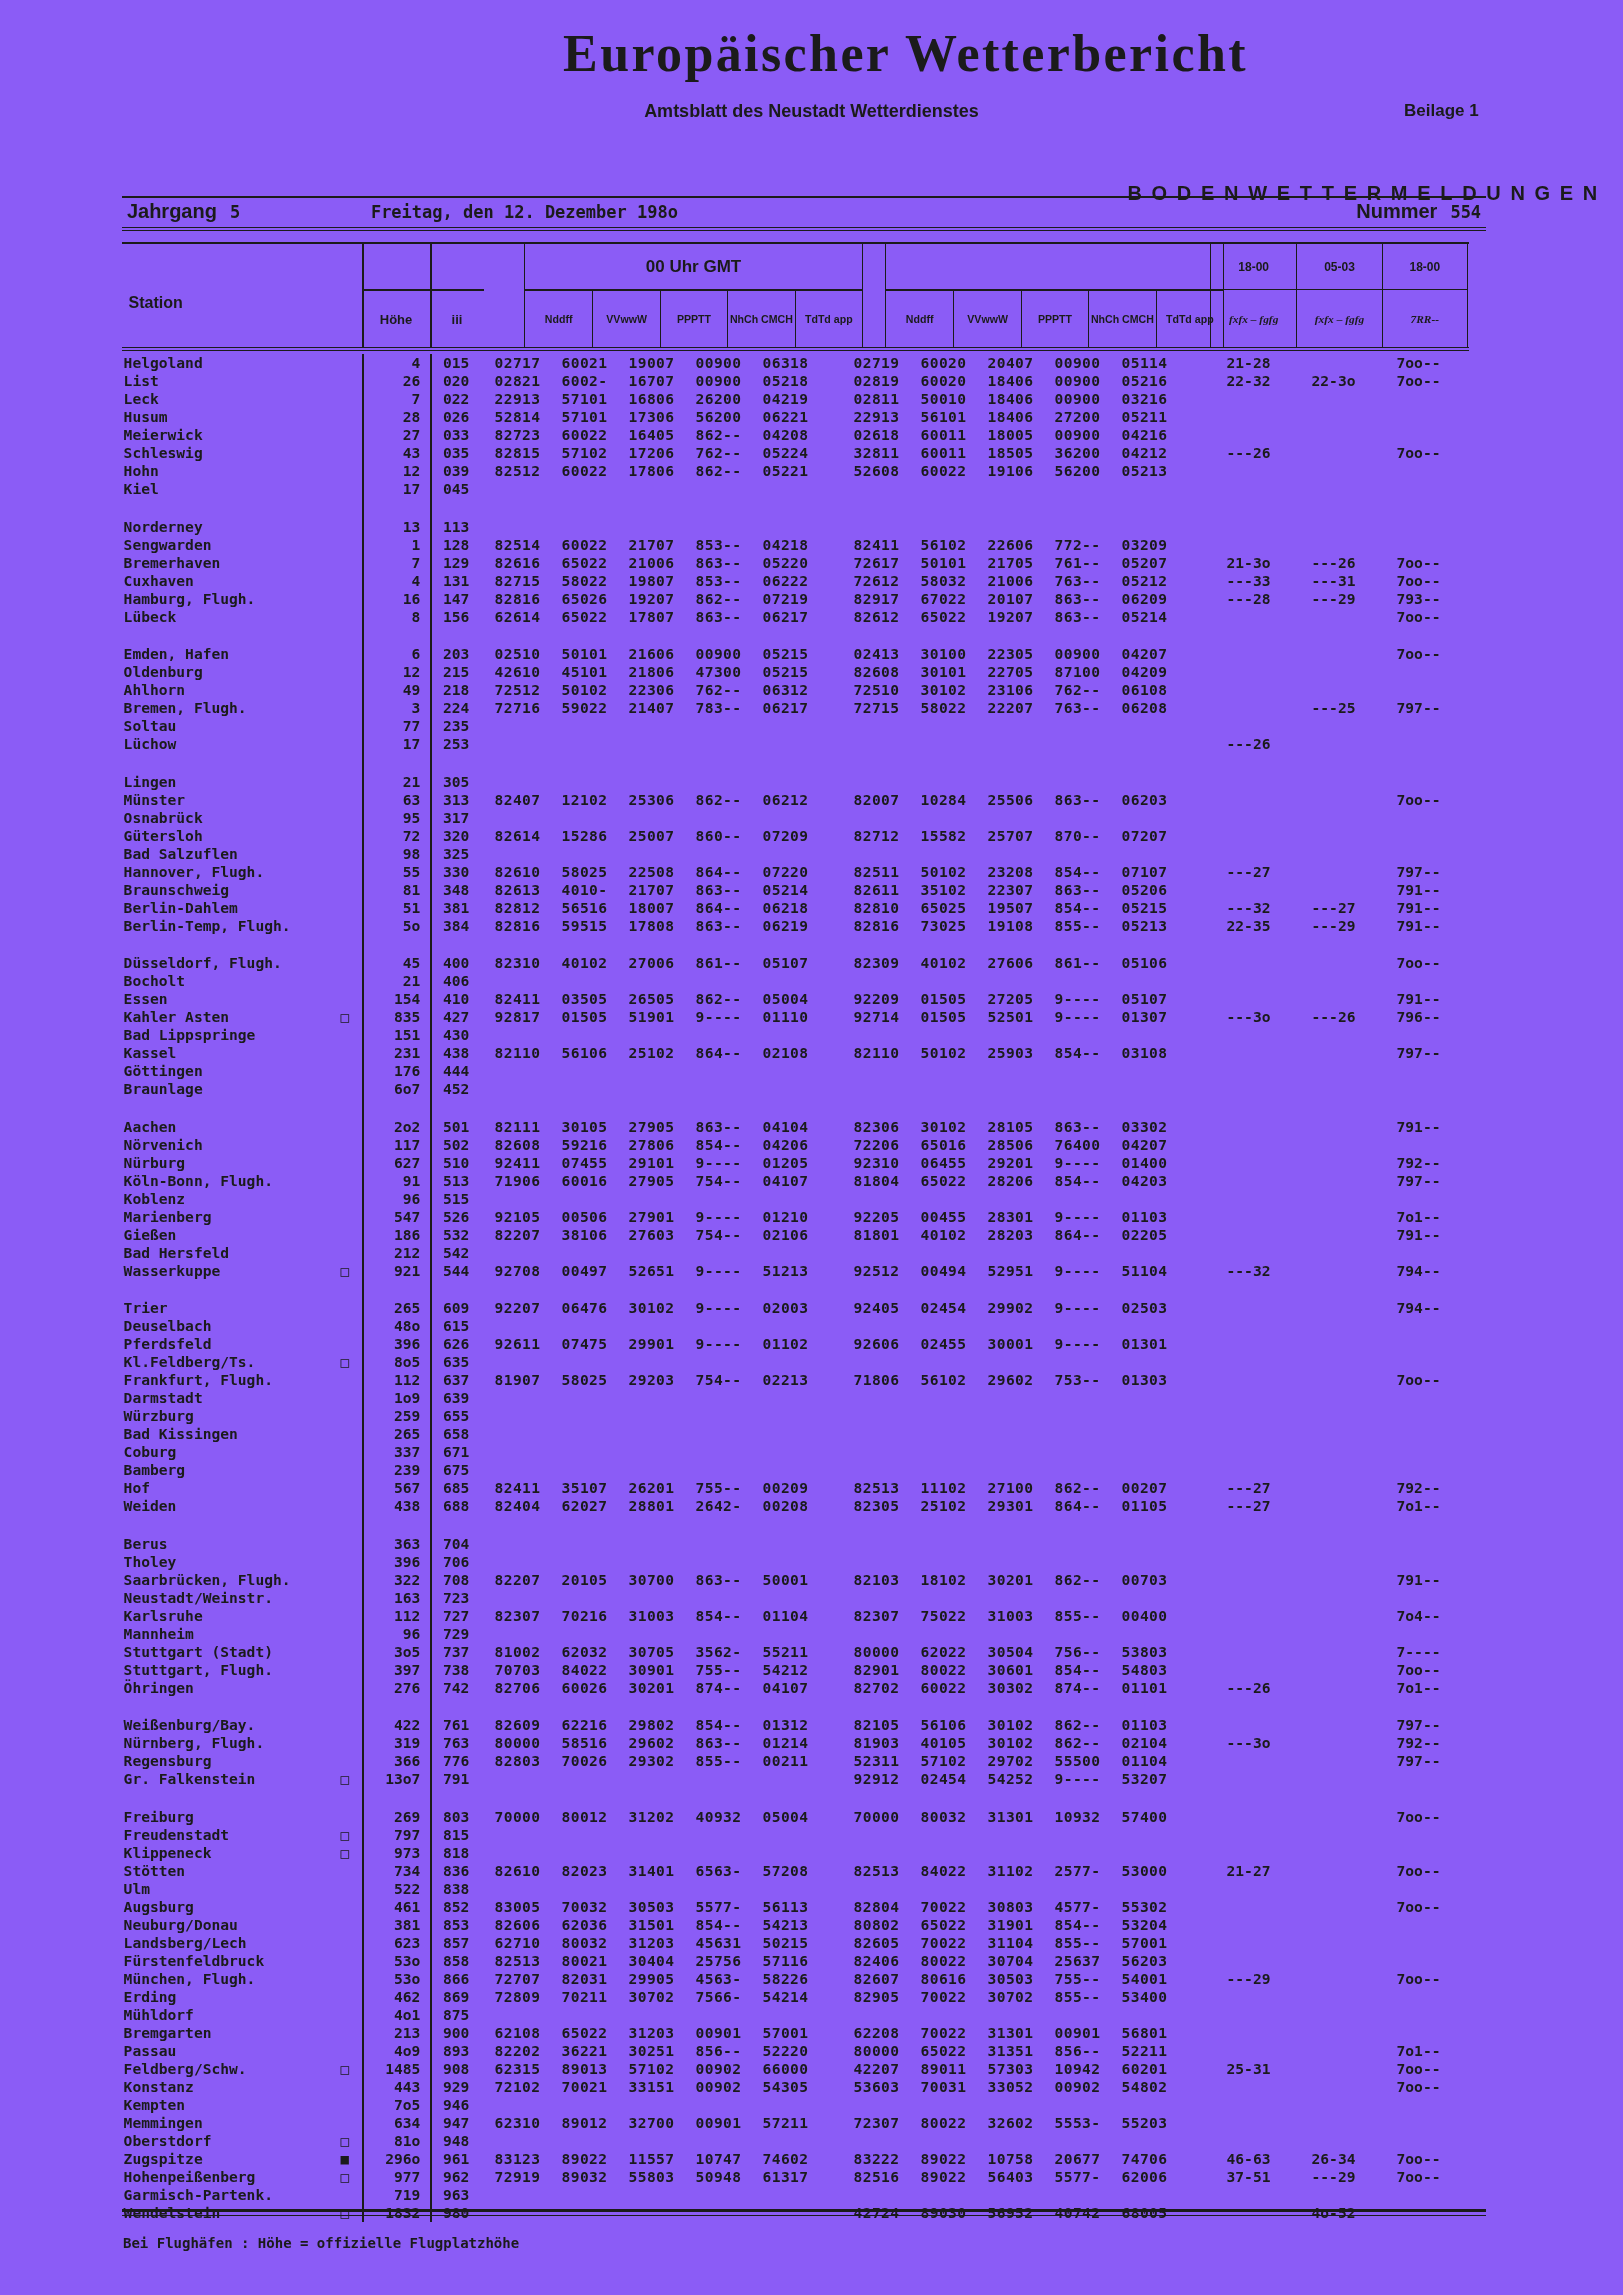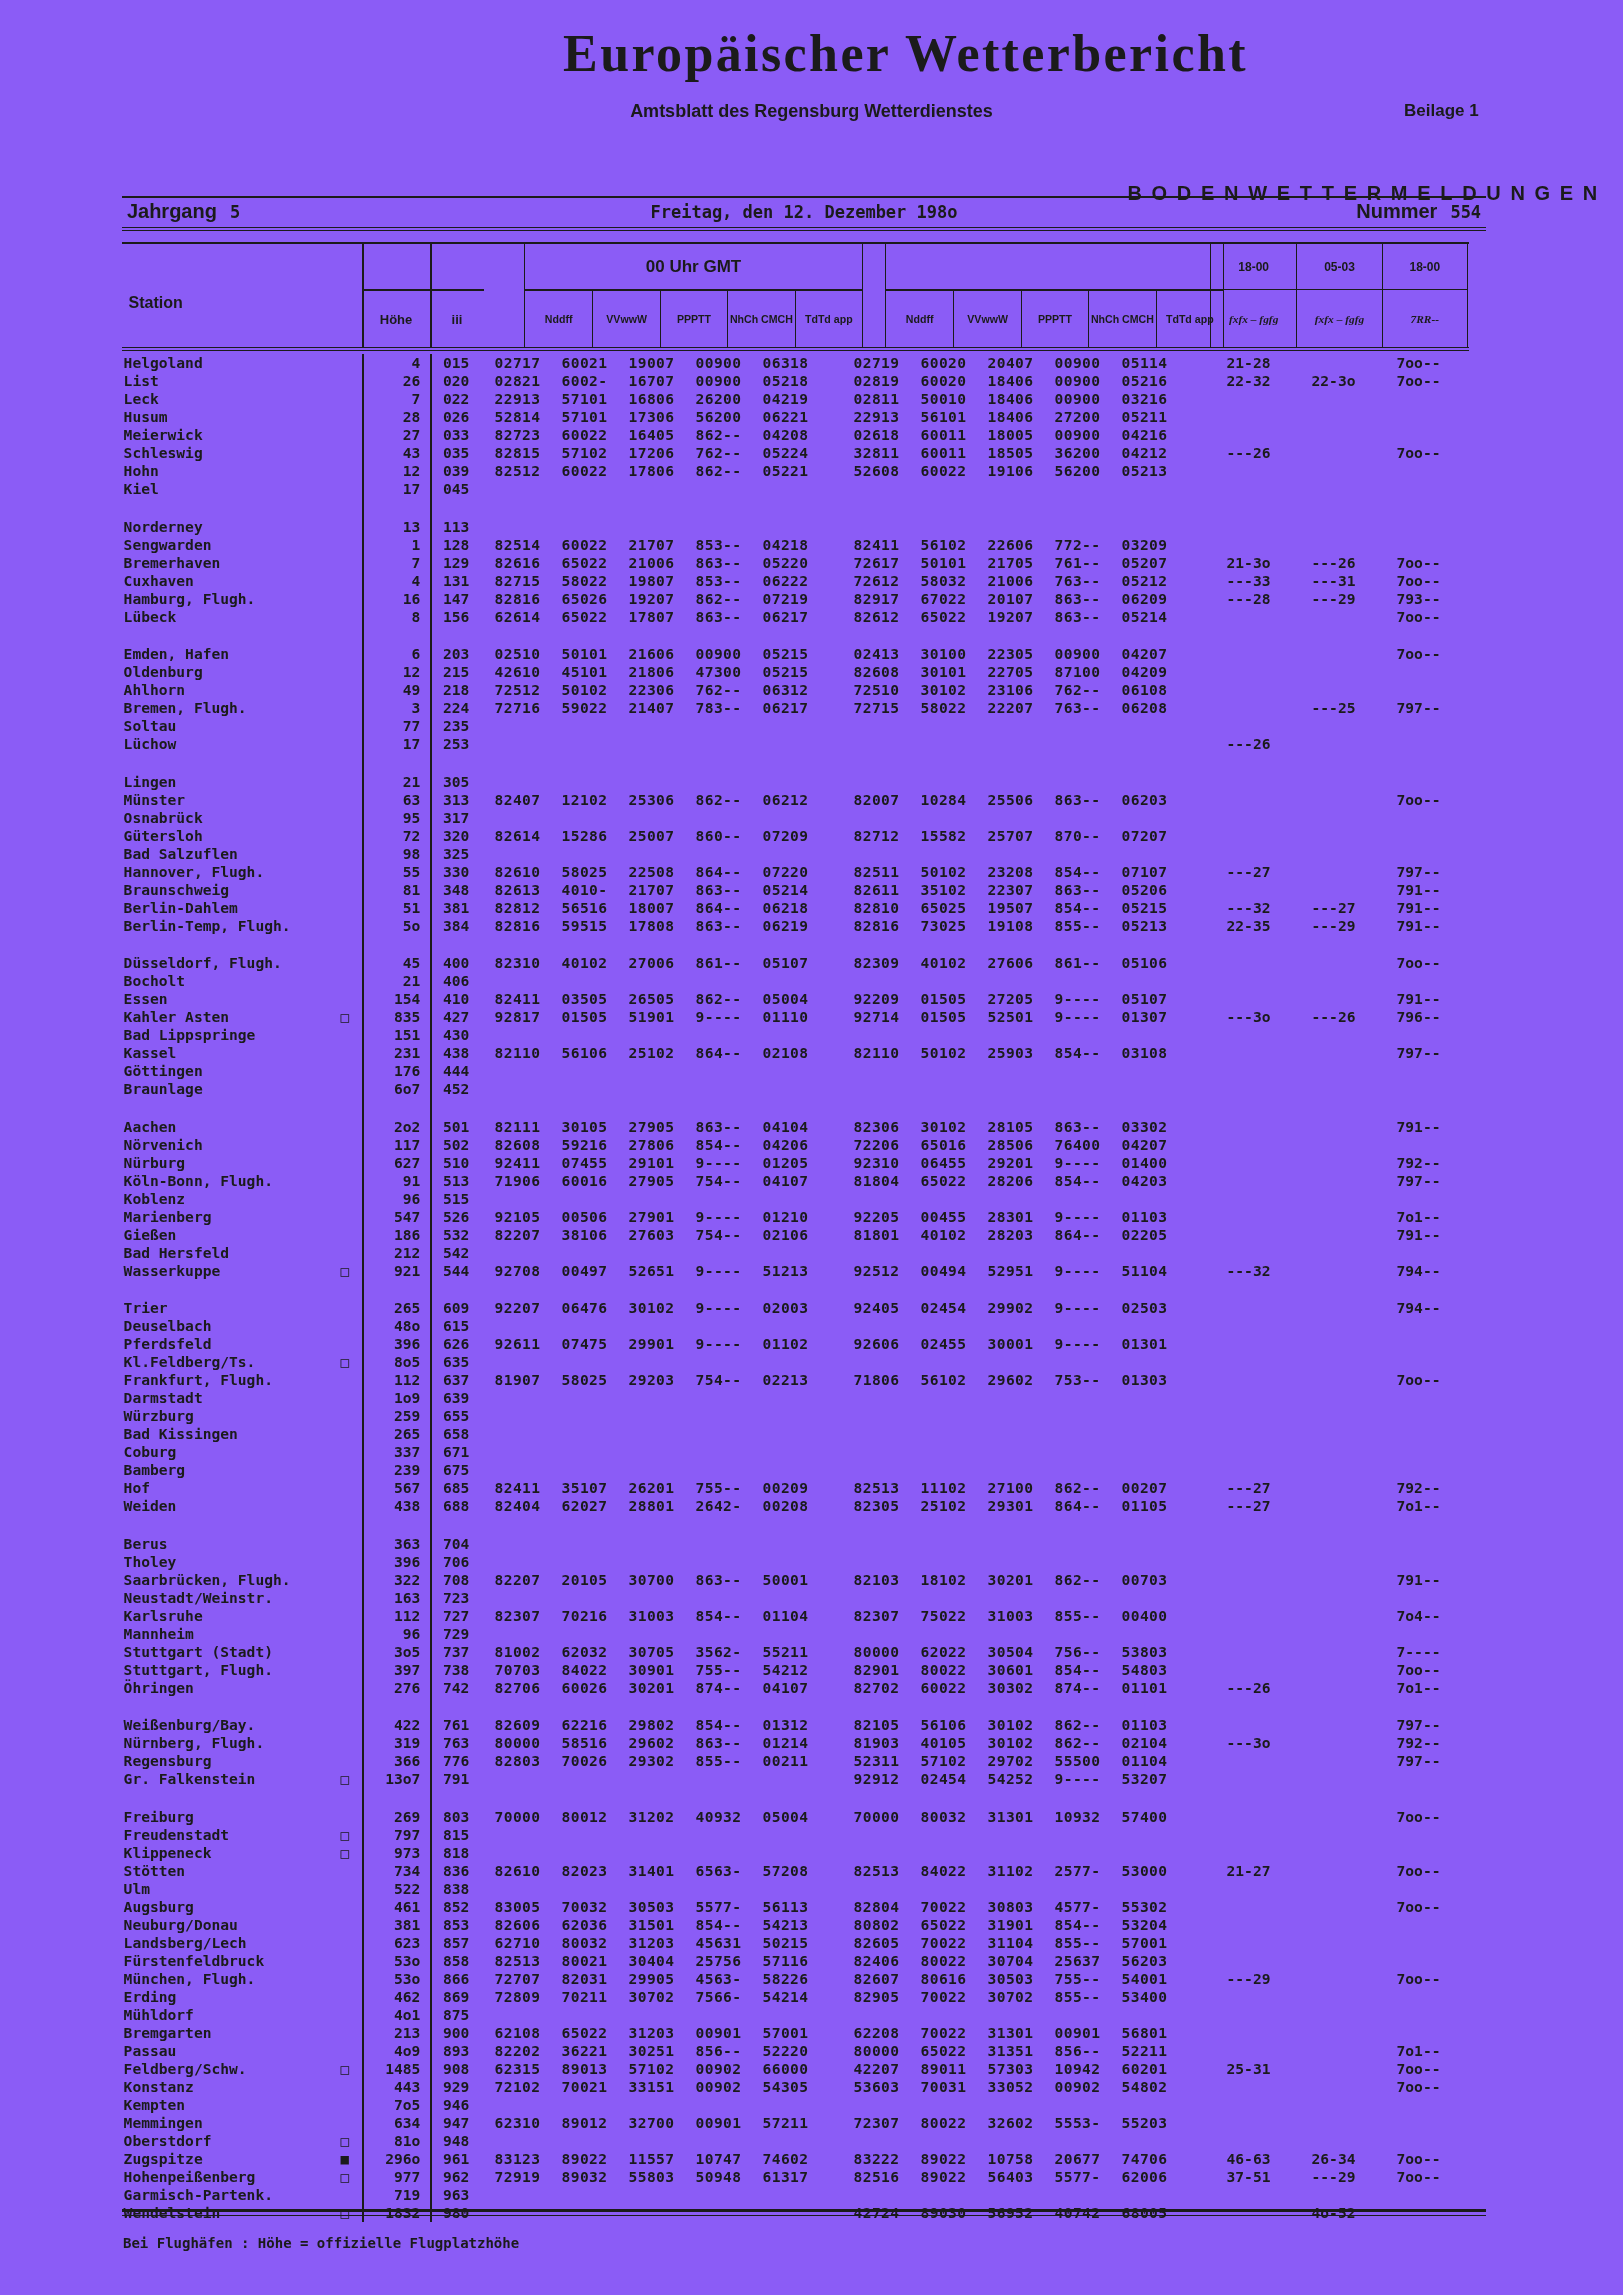--- a/index.html
+++ b/index.html
@@ -13,21 +13,21 @@
            font-weight:700;font-size:17px;}
   .section{position:absolute;top:138px;left:0;width:1607px;text-align:right;
            font-family:"Liberation Sans",sans-serif;font-weight:700;font-size:20px;letter-spacing:9.7px;margin-top:44px;}
   .meta{position:absolute;top:196px;left:122px;width:1364px;box-sizing:border-box;
         border-top:2.4px solid #1b1b1b;border-bottom:4.9px double #1b1b1b;
         display:flex;align-items:baseline;padding:2.4px 4.9px 3.2px;}
   .meta .side{display:flex;align-items:baseline;width:244px;}
   .meta .side.right{justify-content:flex-end;}
   .meta .lab{font-family:"Liberation Sans",sans-serif;font-weight:700;font-size:20px;}
   .meta .val{font-weight:700;font-size:17px;margin-left:13px;}
-  .meta .center{flex:1;text-align:center;font-weight:700;font-size:17px;}
+  .meta .center{flex:1;text-align:left;font-weight:700;font-size:17px;}
 
   .thead{position:absolute;top:242px;left:122px;width:1347px;height:109px;box-sizing:border-box;
          border-top:2.4px solid #1b1b1b;border-bottom:4px double #1b1b1b;}
   .th-station{position:absolute;left:6.5px;top:50px;font-family:"Liberation Sans",sans-serif;
               font-weight:700;font-size:16px;}
   .vl{position:absolute;top:0;bottom:0;width:1.6px;background:#1b1b1b;}
   .hl{position:absolute;height:1.6px;background:#1b1b1b;}
   .th-hoehe,.th-iii{position:absolute;top:47px;bottom:0;display:flex;align-items:center;
       justify-content:center;font-family:"Liberation Sans",sans-serif;font-weight:700;font-size:13px;}
   .th-hoehe{left:240px;width:68px;}
@@ -66,21 +66,21 @@
   .brule{position:absolute;top:2209px;left:122px;width:1364px;height:6.5px;box-sizing:border-box;
          border-top:3.2px solid #1b1b1b;border-bottom:1.6px solid #1b1b1b;}
   .footnote{position:absolute;top:2235px;left:123px;font-weight:700;font-size:14px;}
 </style>
 </head>
 <body>
 
 <div class="page">
 
   <div class="title">Europäischer Wetterbericht</div>
-  <div class="subtitle">Amtsblatt des Regensburg Wetterdienstes</div>
+  <div class="subtitle">Amtsblatt des Neustadt Wetterdienstes</div>
   <div class="beilage">Beilage 1</div>
   <div class="section">BODENWETTERMELDUNGEN</div>
 
   <div class="meta">
     <div class="side">
       <span class="lab">Jahrgang</span>
       <span class="val">5</span>
     </div>
     <div class="center">Freitag, den 12. Dezember 198o</div>
     <div class="side right">

